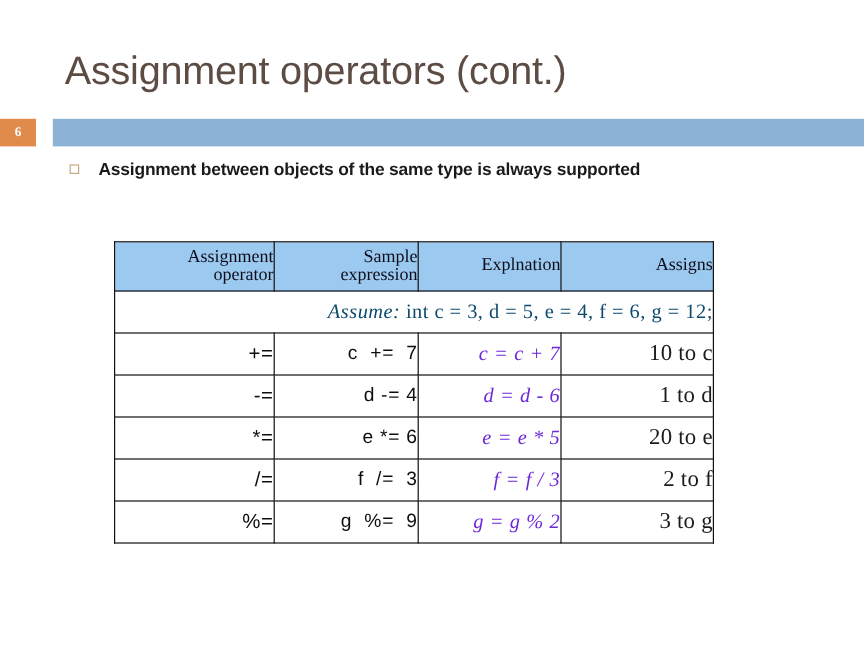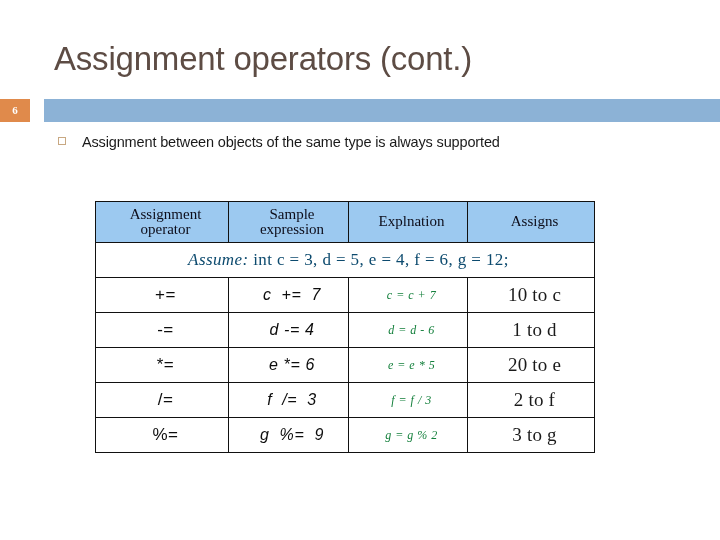--- a/index.html
+++ b/index.html
@@ -80,21 +80,21 @@
     border: 1.4px solid #c8a882;
     background: transparent;
     box-sizing: border-box;
   }
   #bullet-text {
     position: absolute;
     left: 30px;
     top: 0;
     font-family: "Liberation Sans", sans-serif;
     font-size: 14.5px;
-    font-weight: 400;
+    font-weight: 700;
     line-height: 22px;
     color: #1a1a1a;
     white-space: nowrap;
     letter-spacing: -0.15px;
   }
 
   
   #operator-table-wrap {
     position: absolute;
     left: 95px;
@@ -105,21 +105,21 @@
   table.op-table {
     width: 499px;
     border-collapse: collapse;
     table-layout: fixed;
     border: 1.5px solid #111111;
   }
   table.op-table td, table.op-table th {
     border: 1.5px solid #111111;
     padding: 0 0 0 7px;
     vertical-align: middle;
-    text-align: center;
+    text-align: right;
     font-weight: 400;
   }
   
   col.c1 { width: 133px; }
   col.c2 { width: 120px; }
   col.c3 { width: 119px; }
   col.c4 { width: 127px; }
 
   thead th {
     background: #9cc9f0;
@@ -155,27 +155,26 @@
     color: #0d0d0d;
     letter-spacing: 0.5px;
   }
   td.sample-cell {
     font-family: "Liberation Sans", sans-serif;
     font-size: 16px;
     font-weight: 700;
     color: #0d0d0d;
     letter-spacing: 0.6px;
     white-space: pre;
+  }
+  td.expl-cell {
+    font-family: "Liberation Serif", serif;
     font-style: italic;
-  }
-  td.expl-cell {
-    font-family: "Liberation Serif", serif;
-    font-style: italic;
-    font-size: 12px;
-    color: #15803d;
+    font-size: 17px;
+    color: #6d28d9;
     letter-spacing: 0.5px;
     padding-left: 11px;
   }
   td.assigns-cell {
     font-family: "Liberation Serif", serif;
     font-size: 19px;
     color: #1b1b1b;
     letter-spacing: 0.2px;
     padding-left: 11px;
   }

